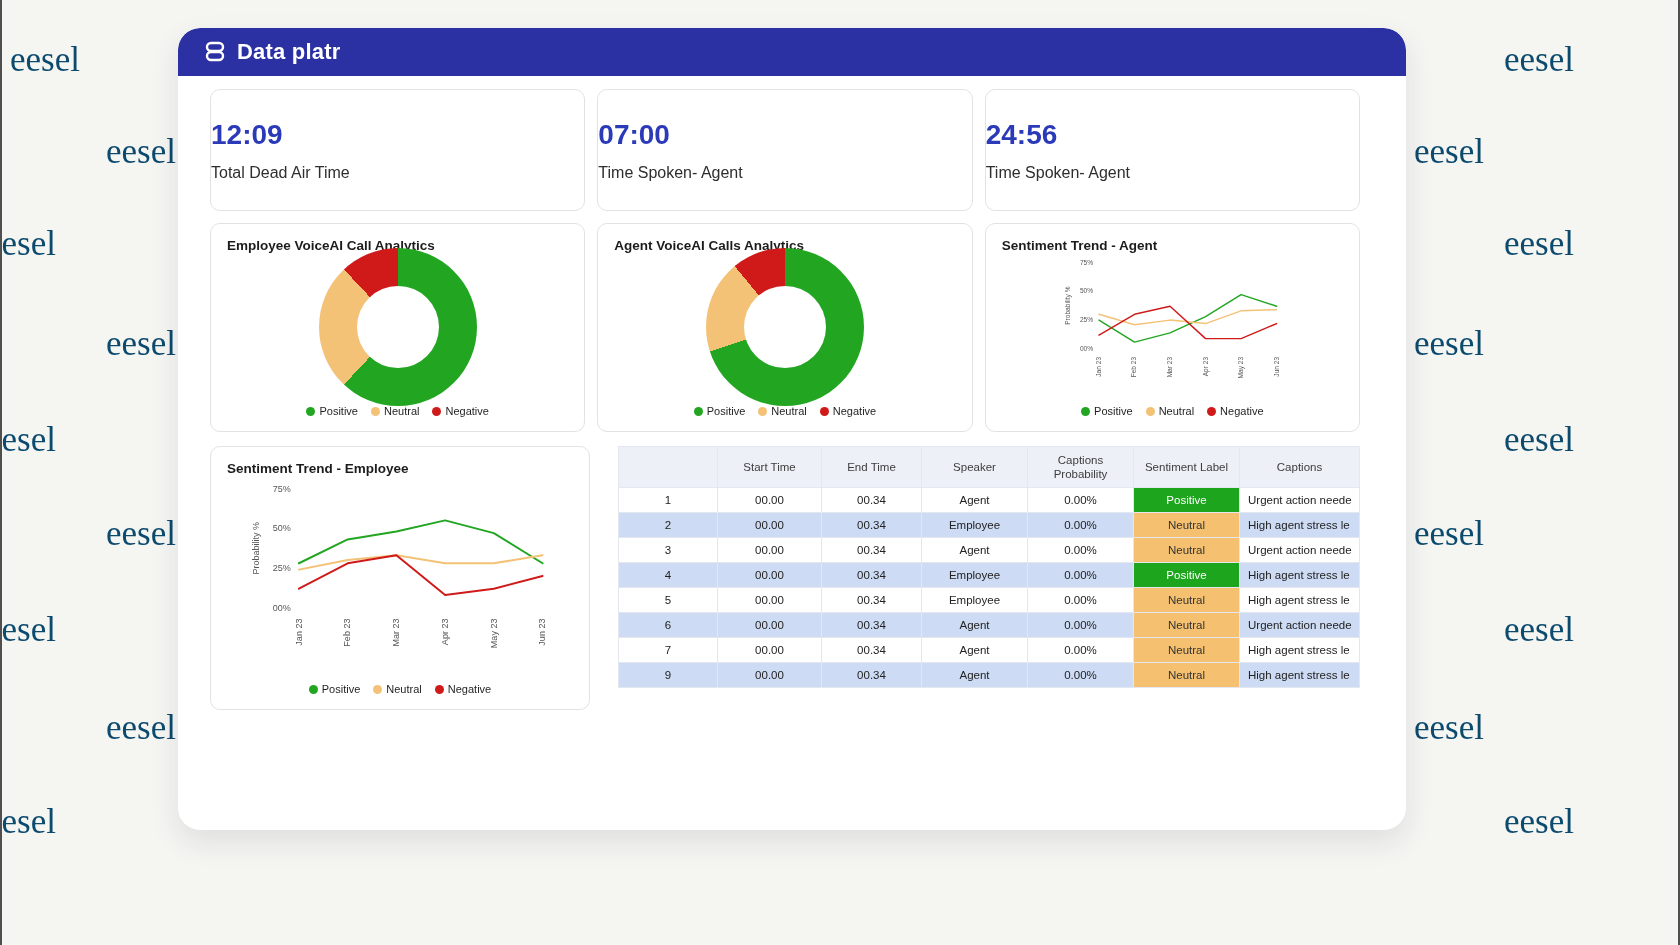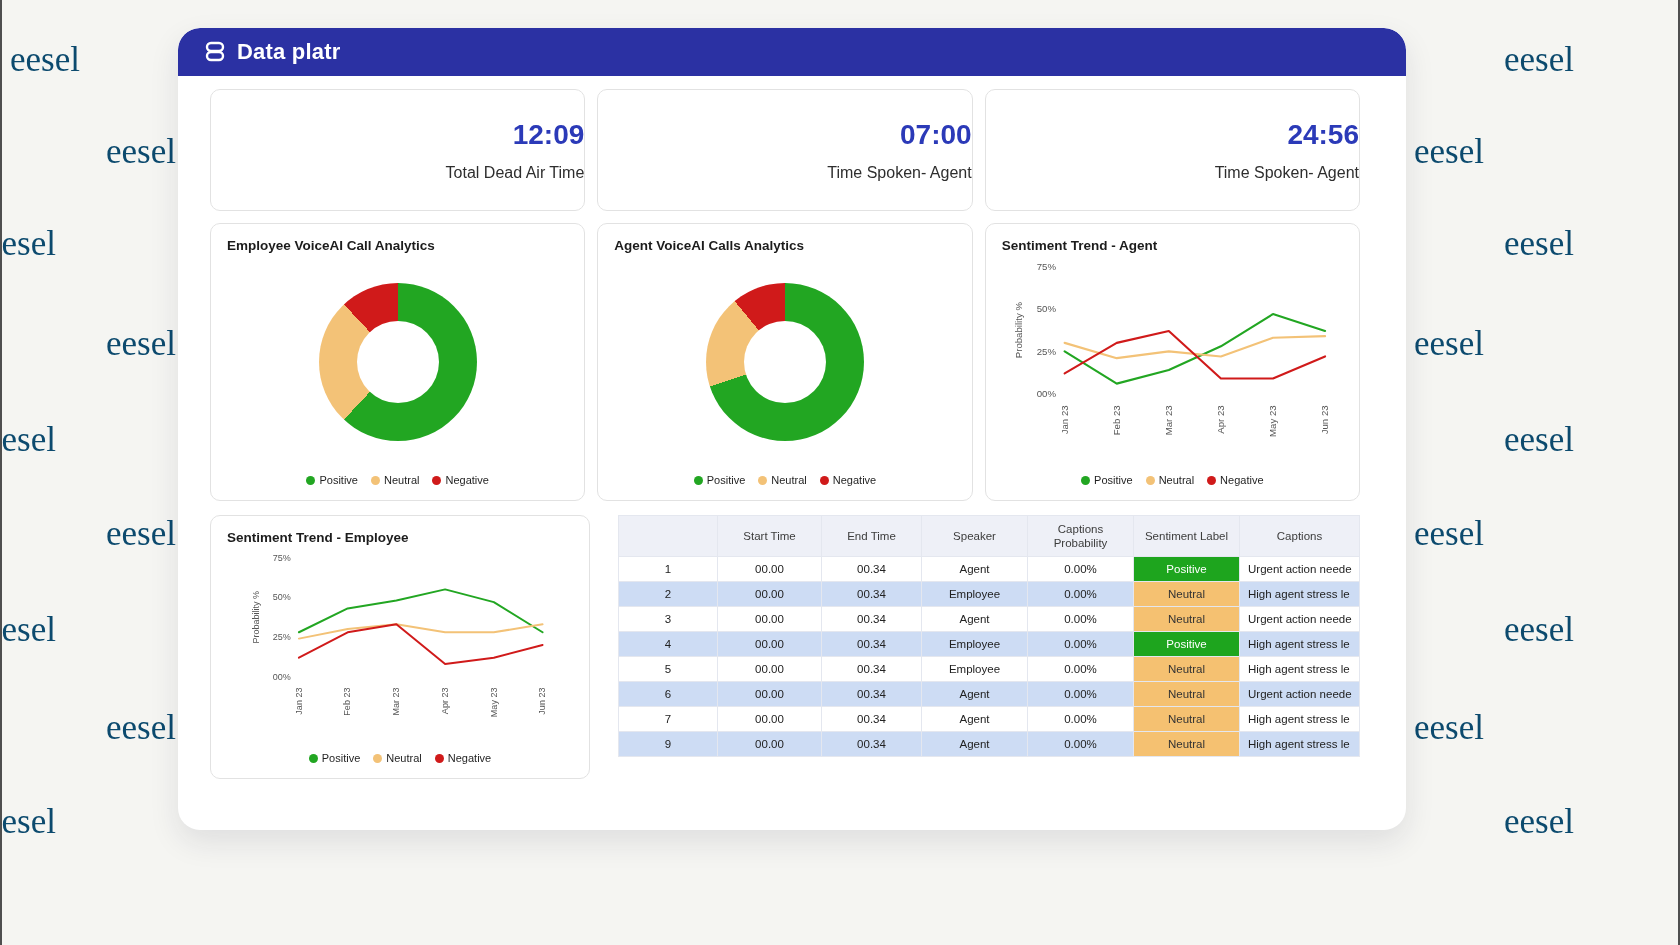--- a/index.html
+++ b/index.html
@@ -8,27 +8,27 @@
   .wm{position:absolute;font-family:"Liberation Serif",serif;font-size:35px;color:#0c4a6e;z-index:0;user-select:none;white-space:nowrap;}
   .card{position:absolute;left:176px;top:28px;width:1228px;height:802px;background:#ffffff;border-radius:22px;
         box-shadow:0 12px 30px rgba(30,30,60,.10);z-index:1;overflow:hidden;}
   .app-header{height:48px;background:#2b31a3;display:flex;align-items:center;padding:0 26px;gap:9px;border-radius:22px 22px 0 0;}
   .brand-title{color:#fff;font-size:22px;font-weight:700;letter-spacing:.2px;}
   .tabs{display:flex;gap:36px;padding:14px 0 0 36px;}
   .tab{font-size:14px;font-weight:500;color:#9a9a9a;padding:7px 6px 10px;cursor:pointer;}
   .tab.active{color:#2b31a3;font-weight:700;border-bottom:3px solid #2b31a3;}
   .kpi-row{display:grid;grid-template-columns:1fr 1fr 1fr;gap:12px;margin:13px 46px 0 32px;}
   .kpi{background:#fff;border:1px solid #e2e2e2;border-radius:10px;height:120px;display:flex;flex-direction:column;
-       align-items:flex-end;justify-content:center;gap:13px;}
+       align-items:flex-start;justify-content:center;gap:13px;}
   .kpi-value{font-size:28px;color:#2b3ab8;font-weight:600;}
   .kpi-label{font-size:16px;color:#2e2e2e;}
   .charts-row{display:grid;grid-template-columns:1fr 1fr 1fr;gap:12px;margin:12px 46px 0 32px;}
   .panel{background:#fff;border:1px solid #e2e2e2;border-radius:10px;box-sizing:border-box;padding:14px 16px;
          display:flex;flex-direction:column;}
-  .charts-row .panel{height:278px;}
+  .charts-row .panel{height:209px;}
   .panel-title{font-size:13.5px;font-weight:700;color:#1c1c1c;}
   .chart-area{flex:1;display:flex;align-items:center;justify-content:center;min-height:0;}
   .donut{width:158px;height:158px;border-radius:50%;position:relative;}
   .donut-hole{position:absolute;inset:38px;background:#fff;border-radius:50%;}
   .legend{display:flex;justify-content:center;gap:13px;padding-top:4px;}
   .legend-item{display:flex;align-items:center;gap:4px;font-size:11px;color:#1f1f1f;cursor:pointer;}
   .dot{width:9px;height:9px;border-radius:50%;display:inline-block;}
   .bottom-row{display:grid;grid-template-columns:380px 1fr;gap:28px;margin:14px 46px 0 32px;}
   .bottom-row .panel{height:264px;}
   .line-svg{width:100%;height:100%;}

